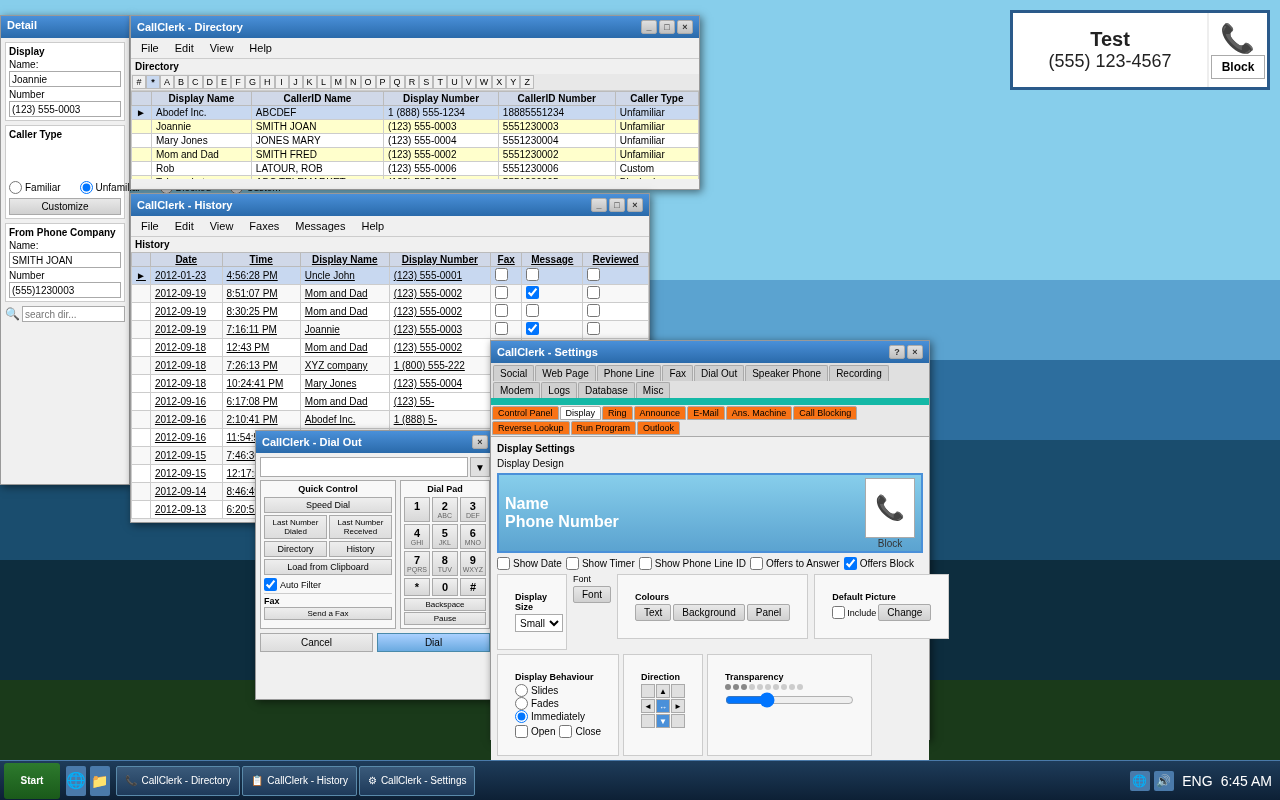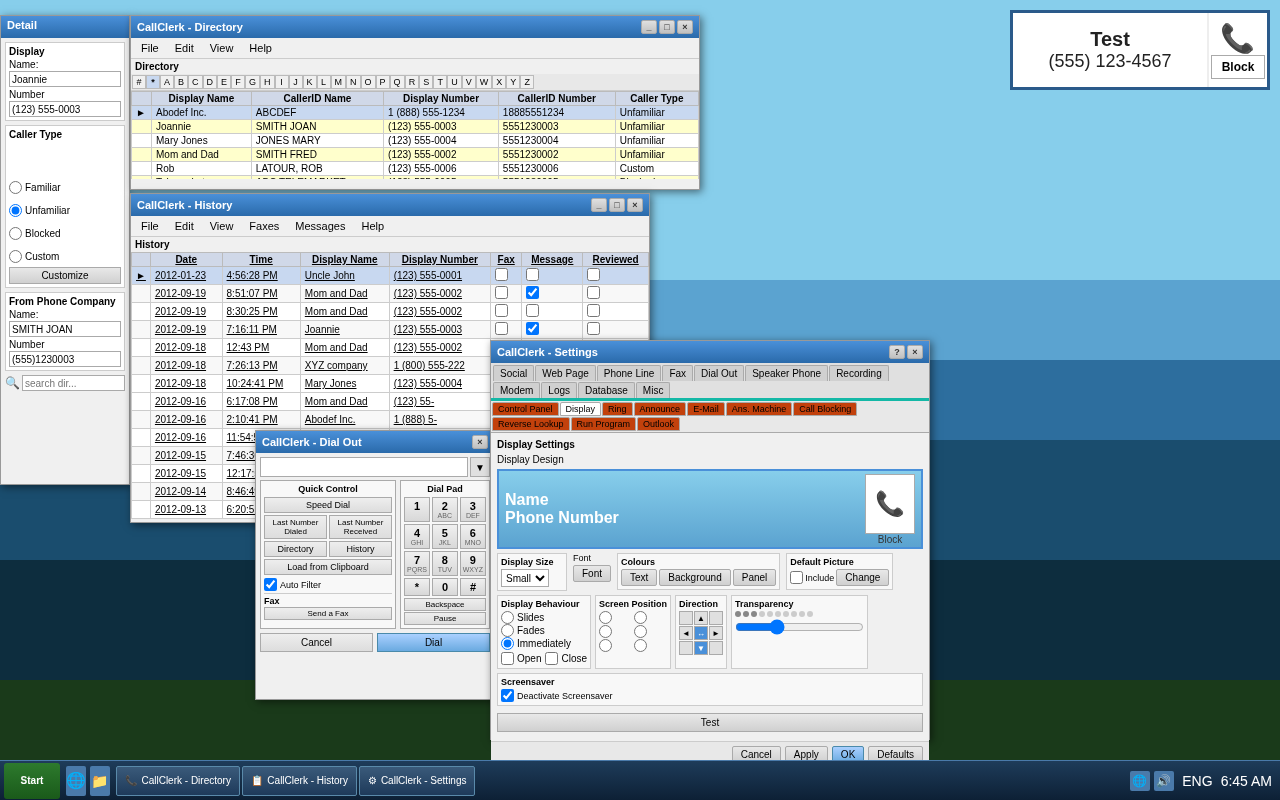--- a/index.html
+++ b/index.html
@@ -186,22 +186,22 @@
     .left-input {
       width: 100%;
       border: 1px solid #aaa;
       background: white;
       font-size: 10px;
       padding: 1px 2px;
       height: 16px;
     }
     .radio-group {
       display: flex;
-      flex-direction: column;
-      gap: 10px;
+      flex-direction: row;
+      gap: 19px;
       margin-top: 41px;
     }
     .radio-item {
       display: flex;
       align-items: center;
       gap: 3px;
       font-size: 10px;
     }
     .customize-btn {
       width: 100%;
@@ -297,21 +297,21 @@
       top: 340px;
       left: 490px;
       width: 440px;
       height: 400px;
     }
 
     .tab-bar {
       display: flex;
       flex-wrap: wrap;
       background: #e0e0e0;
-      border-bottom: 3px solid #14b8a6;
+      border-bottom: 7px solid #14b8a6;
       padding: 2px 2px 0;
       gap: 1px;
     }
     .tab {
       padding: 2px 6px;
       background: #d0d0d0;
       border: 1px solid #aaa;
       border-bottom: none;
       font-size: 10px;
       cursor: pointer;
@@ -320,21 +320,21 @@
     .tab2-bar {
       display: flex;
       flex-wrap: wrap;
       background: #e8e8e8;
       border-bottom: 1px solid #aaa;
       padding: 1px;
       gap: 1px;
     }
     .tab2 {
       padding: 1px 5px;
-      background: #c2410c;
+      background: #f97316;
       border: 1px solid #aaa;
       font-size: 9px;
       cursor: pointer;
       border-radius: 2px 2px 0 0;
     }
     .tab2-active { background: white; }
 
     .settings-body {
       padding: 6px;
       background: #f0f0f0;
@@ -371,21 +371,21 @@
       justify-content: center;
       font-size: 20px;
     }
     .block-label {
       font-size: 10px;
       text-align: center;
       color: #333;
     }
     .settings-group {
       border: 1px solid #ccc;
-      padding: 3px;
+      padding: 17px;
       background: #f8f8f8;
       font-size: 10px;
     }
     .settings-group-title {
       font-size: 9px;
       font-weight: bold;
       margin-bottom: 2px;
     }
     .settings-select {
       border: 1px solid #aaa;
@@ -1000,20 +1000,42 @@
       </div>
       <div style="text-align:center;">
         <div class="phone-icon-box">
           <span style="font-size:24px;">📞</span>
         </div>
         <div class="block-label">Block</div>
       </div>
     </div>
 
     
+    <div style="display:flex;flex-wrap:wrap;gap:4px;margin-bottom:4px;">
+      <div class="checkbox-item">
+          <input type="checkbox" style=""> 
+          <span>Show Date</span>
+        </div>
+      <div class="checkbox-item">
+          <input type="checkbox" style=""> 
+          <span>Show Timer</span>
+        </div>
+      <div class="checkbox-item">
+          <input type="checkbox" style=""> 
+          <span>Show Phone Line ID</span>
+        </div>
+      <div class="checkbox-item">
+          <input type="checkbox" style=""> 
+          <span>Offers to Answer</span>
+        </div>
+      <div class="checkbox-item">
+          <input type="checkbox" checked="" style=""> 
+          <span>Offers Block</span>
+        </div>
+    </div>
 
     
     <div style="display:flex;gap:6px;margin-bottom:4px;align-items:flex-start;">
       <div class="settings-group" style="min-width:70px;">
         <div class="settings-group-title">Display Size</div>
         <select class="settings-select"><option>Small</option></select>
       </div>
       <div style="display:flex;flex-direction:column;gap:2px;">
         <div style="font-size:9px;">Font</div>
         <button class="settings-btn">Font</button>
@@ -1056,43 +1078,20 @@
           <div class="checkbox-item">
               <input type="checkbox" style=""> 
               <span>Open</span>
             </div>
           <div class="checkbox-item">
               <input type="checkbox" style=""> 
               <span>Close</span>
             </div>
         </div>
       </div>
-      <div class="settings-group" style="min-width:60px;">
-        <div class="settings-group-title">Screen Position</div>
-        <div style="display:grid;grid-template-columns:1fr 1fr;gap:1px;">
-          <div class="radio-item">
-              <input type="radio" name="pos" style="">
-            </div>
-          <div class="radio-item">
-              <input type="radio" name="pos" style="">
-            </div>
-          <div class="radio-item">
-              <input type="radio" name="pos" style="">
-            </div>
-          <div class="radio-item">
-              <input type="radio" name="pos" style="">
-            </div>
-          <div class="radio-item">
-              <input type="radio" name="pos" style="">
-            </div>
-          <div class="radio-item">
-              <input type="radio" name="pos" style="">
-            </div>
-        </div>
-      </div>
       <div class="settings-group" style="min-width:50px;">
         <div class="settings-group-title">Direction</div>
         <div style="display:grid;grid-template-columns:repeat(3,14px);grid-template-rows:repeat(3,14px);gap:1px;">
           <div style="background:#e0e0e0;border:1px solid #aaa;"></div>
           <div style="background:#e0e0e0;border:1px solid #aaa;display:flex;align-items:center;justify-content:center;font-size:8px;">▲</div>
           <div style="background:#e0e0e0;border:1px solid #aaa;"></div>
           <div style="background:#e0e0e0;border:1px solid #aaa;display:flex;align-items:center;justify-content:center;font-size:8px;">◄</div>
           <div style="background:#4a90d9;border:1px solid #aaa;display:flex;align-items:center;justify-content:center;font-size:8px;color:white;">↔</div>
           <div style="background:#e0e0e0;border:1px solid #aaa;display:flex;align-items:center;justify-content:center;font-size:8px;">►</div>
           <div style="background:#e0e0e0;border:1px solid #aaa;"></div>

